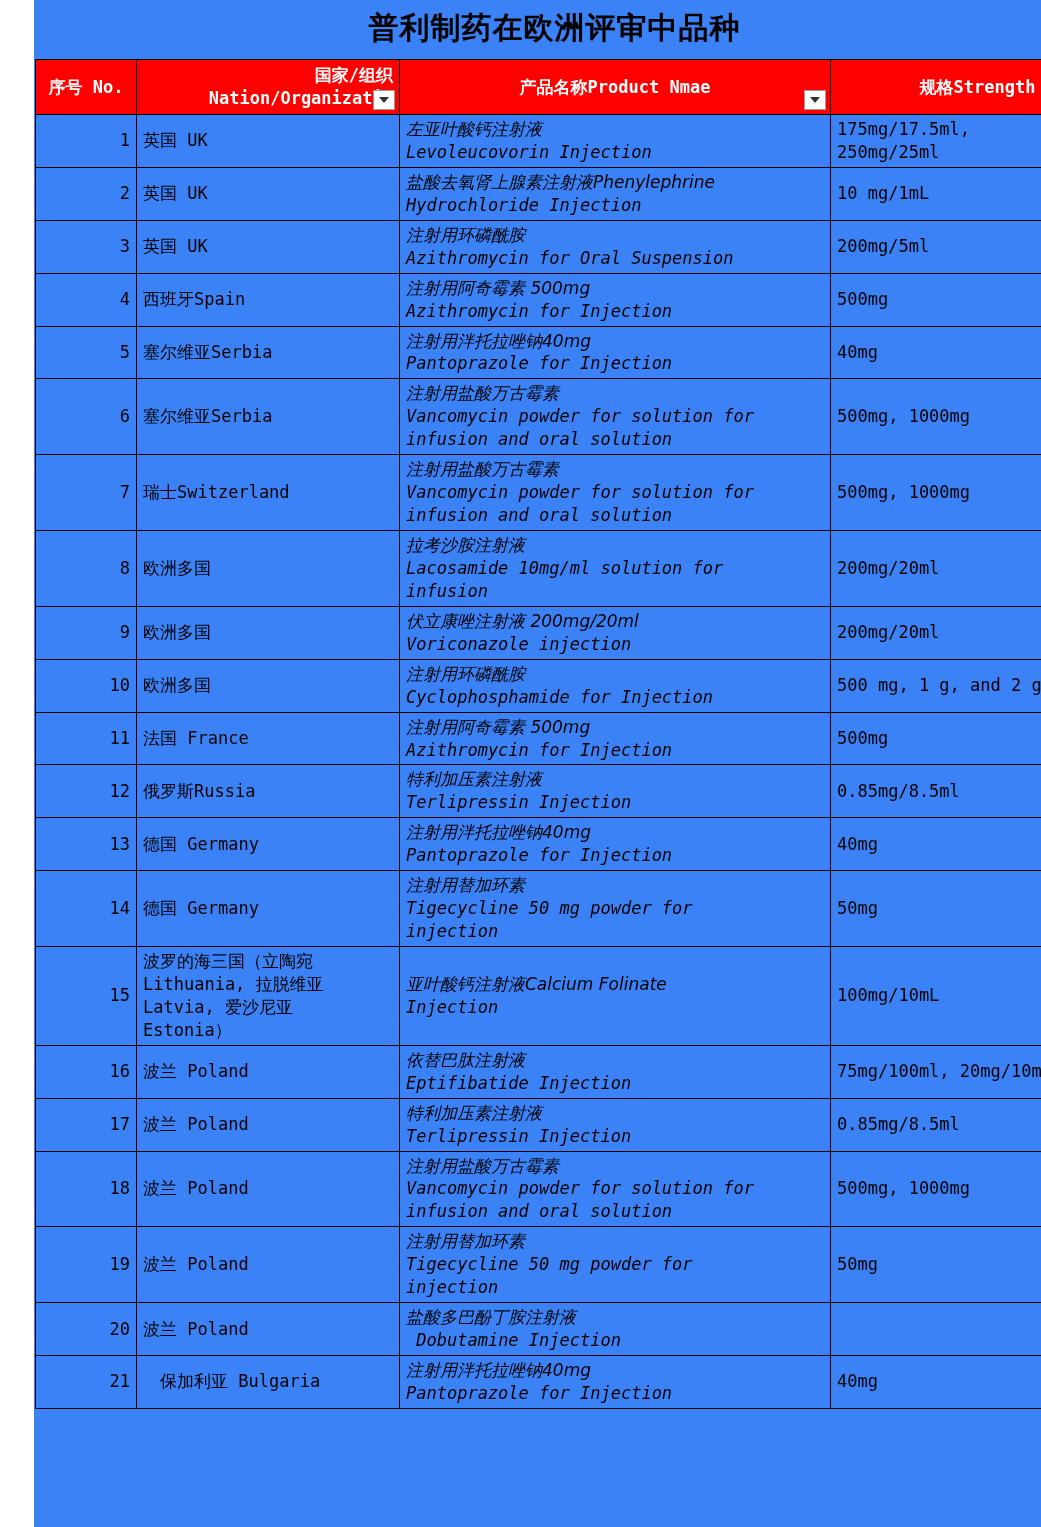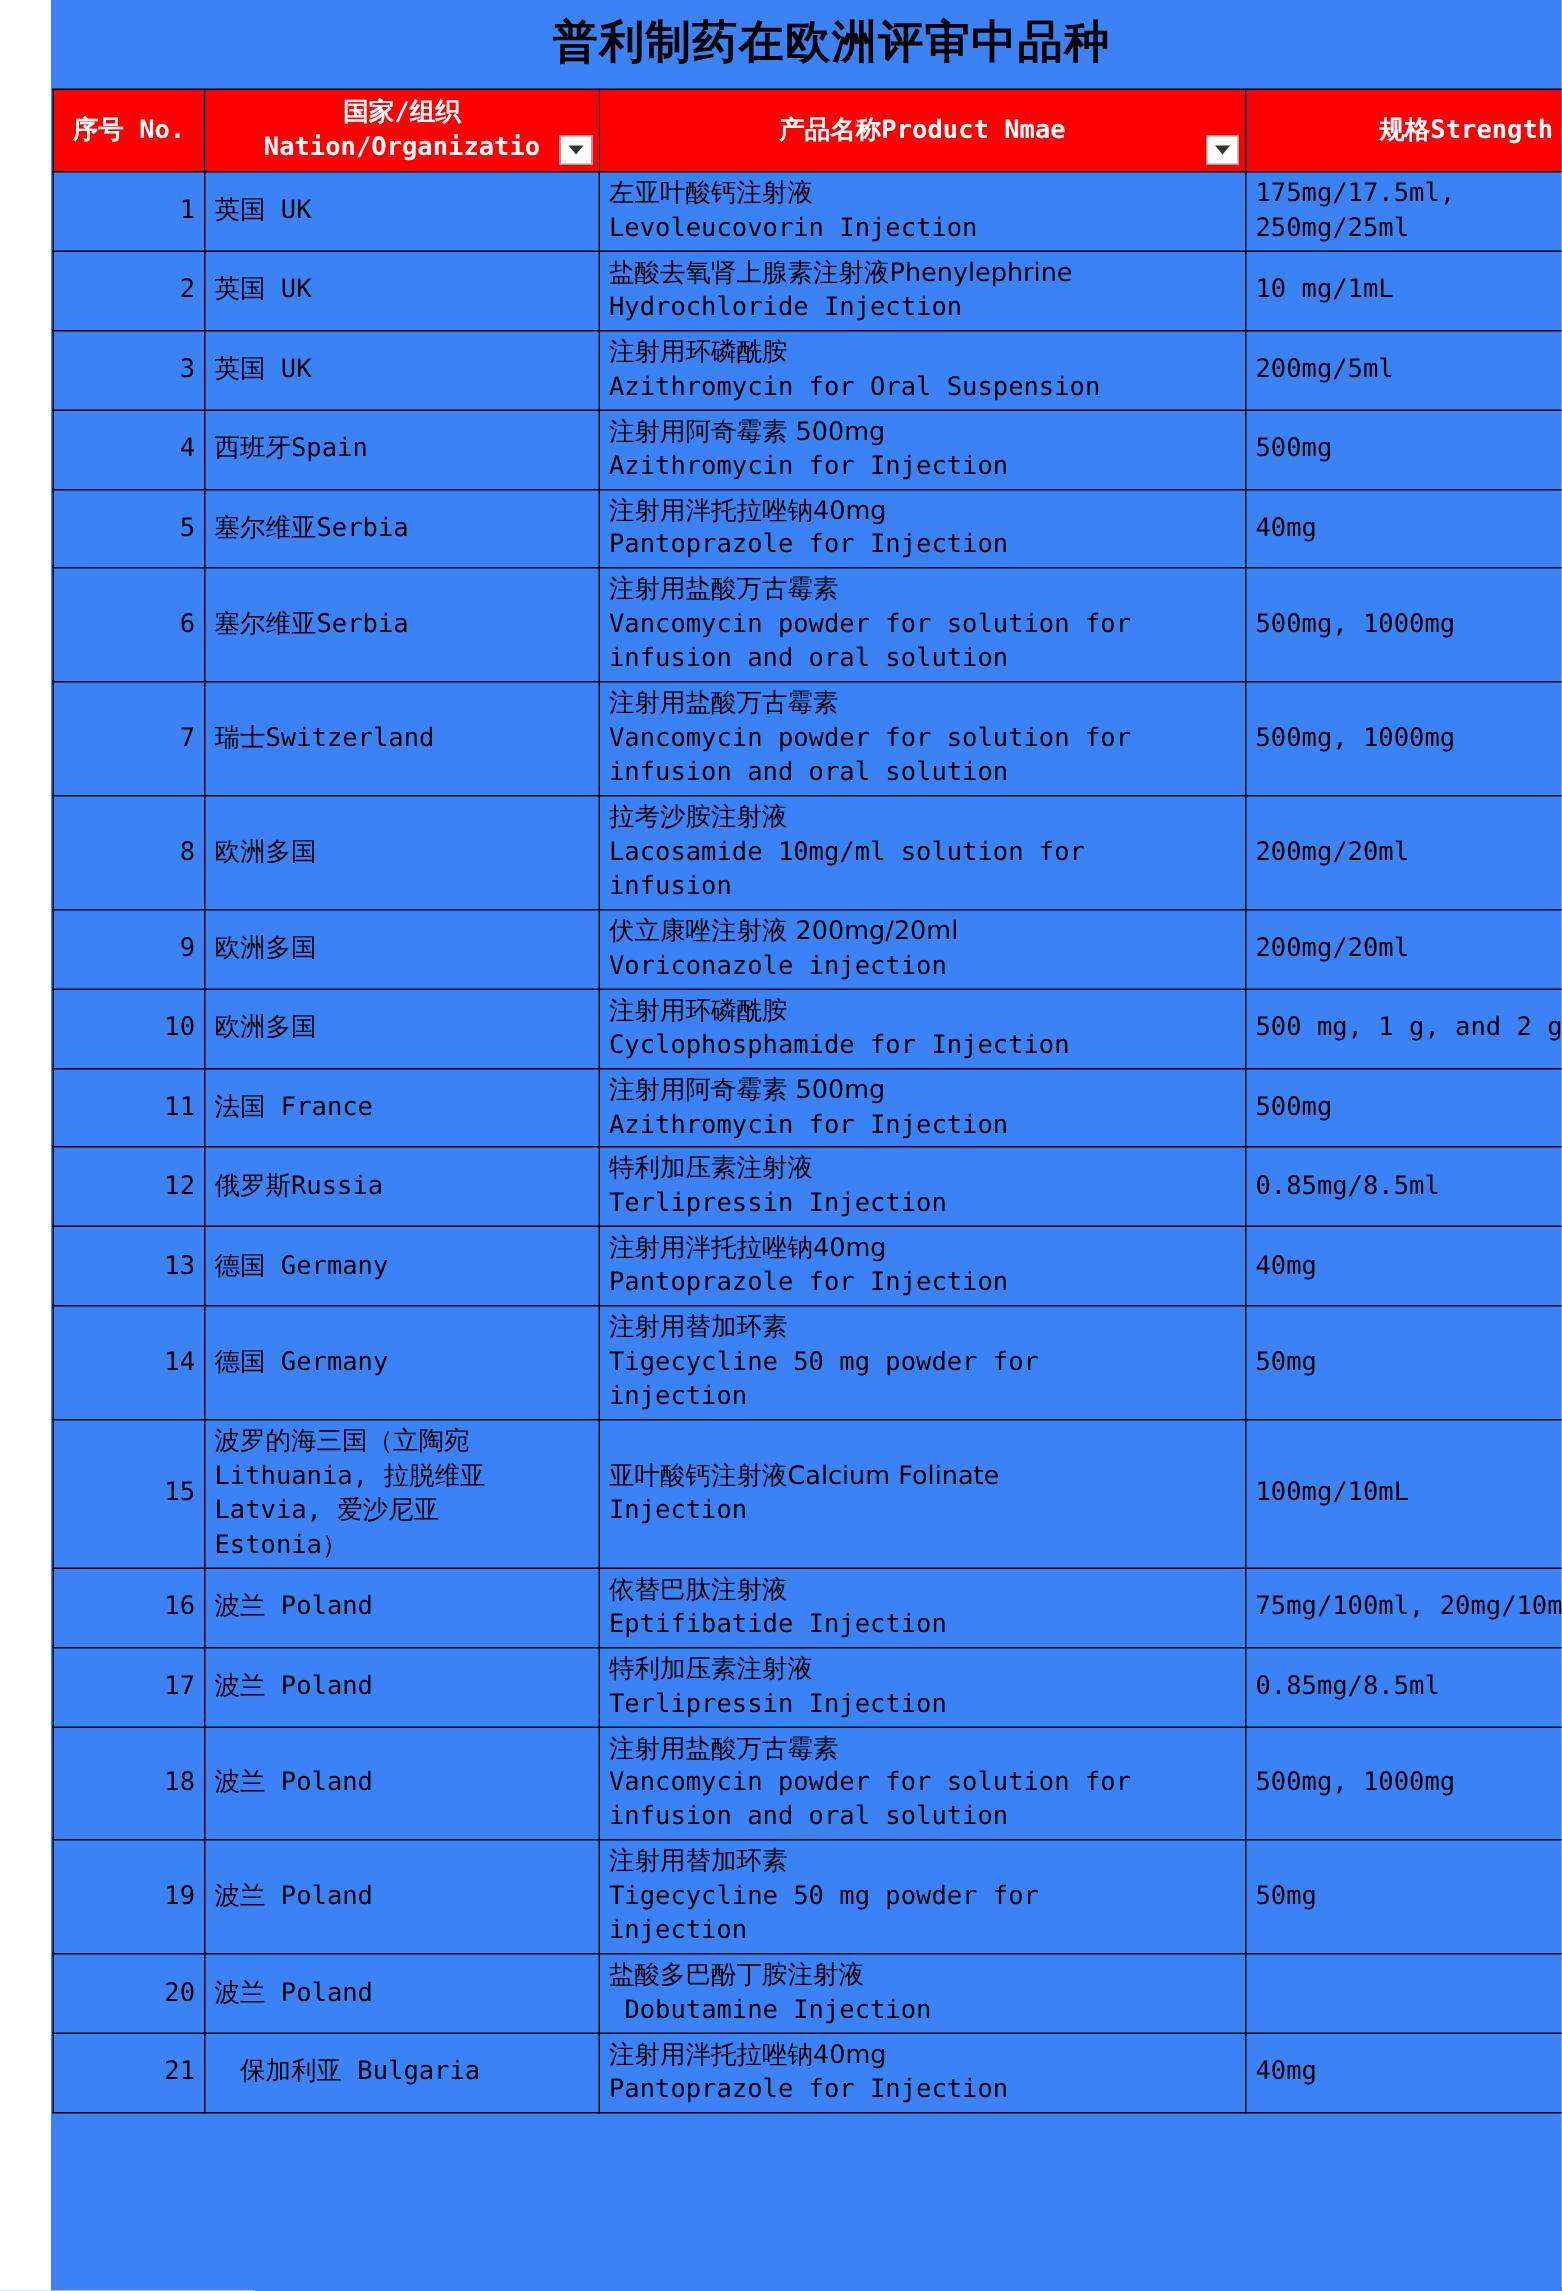--- a/index.html
+++ b/index.html
@@ -47,21 +47,21 @@
     background: #ff0000;
     color: #ffffff;
     font-weight: bold;
     font-size: 19px;
     text-align: center;
     height: 48px;
     position: relative;
     font-family: "DejaVu Sans", "Liberation Sans", sans-serif;
   }
   th.col-no { width: 88px; }
-  th.col-nation { width: 250px; }
+  th.col-nation { width: 250px; text-align: right; }
   th.col-product { width: 418px; }
   th.col-strength { width: 281px; }
 
   .hdr-inner {
     display: block;
     padding-right: 0px;
   }
   .hdr-line1 { display: block; }
   .hdr-line2 { display: block; }
   .filter-btn {
@@ -84,21 +84,21 @@
     border-top: 6px solid #333333;
   }
   td.c-no {
     text-align: right;
     padding-right: 8px;
   }
   td.c-nation { text-align: left; }
   td.c-product { text-align: left; }
   td.c-strength { text-align: left; }
   .zh { font-family: "DejaVu Sans", "Liberation Sans", sans-serif; }
-  .cellline { display: block; white-space: pre-wrap; }
+  .cellline { display: block; white-space: pre-wrap; font-style: italic; }
 </style>
 </head>
 <body>
 
 <div class="page">
 
   <div class="doc-title">普利制药在欧洲评审中品种</div>
 
   <table class="main-table">
     <thead>

